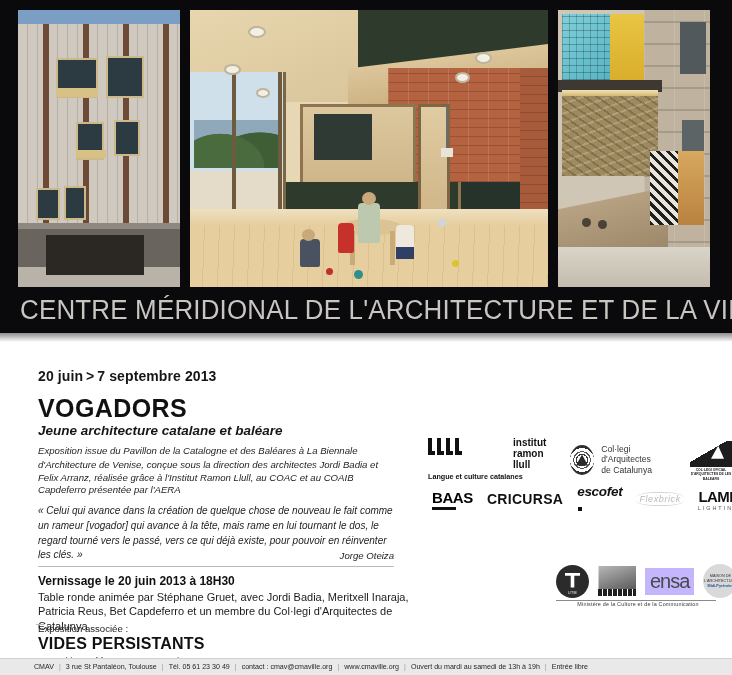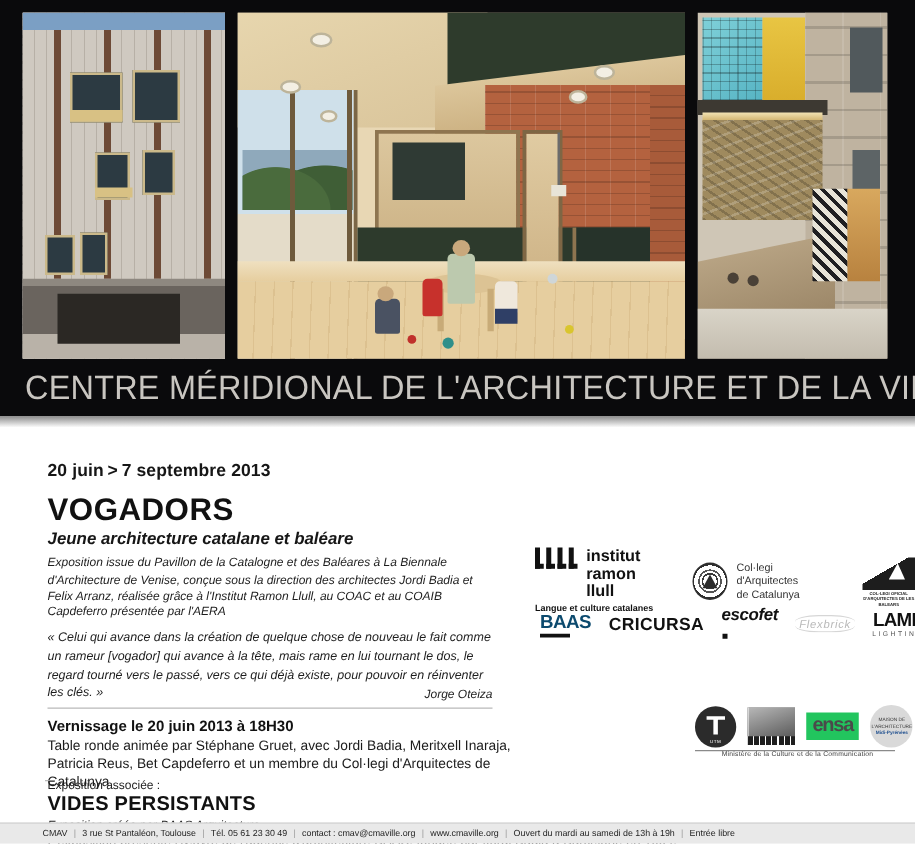--- a/index.html
+++ b/index.html
@@ -323,21 +323,21 @@
   .logos-row1 {
     position:absolute; left:428px; top:96px;
     display:flex; align-items:center; gap:24px;
   }
   .llull { display:flex; flex-direction:column; gap:2px; }
   .llull-top { display:flex; align-items:flex-start; gap:7px; }
   .llull-marks { display:flex; gap:2px; }
   .llull-L {
     width:7px; height:17px; border-left:4px solid #111; border-bottom:4px solid #111;
   }
-  .llull-txt { font-size:13px; font-weight:bold; color:#111; line-height:1.08; }
+  .llull-txt { font-size:10px; font-weight:bold; color:#111; line-height:1.08;margin-left:44px; }
   .llull-sub { font-size:7.2px; font-weight:bold; color:#111; }
 
   .coac { display:flex; align-items:center; gap:7px; }
   .coac-seal {
     width:30px; height:30px; border-radius:50%;
     background:
       radial-gradient(circle, #fff 0 26%, #3a3a3a 26% 32%, #fff 32% 40%, #555 40% 46%, #fff 46% 62%, #2f2f2f 62% 100%);
     position:relative;
   }
   .coac-seal:after {
@@ -363,21 +363,21 @@
   .coaib-txt {
     font-size:3.4px; color:#222; text-align:center; line-height:1.35; padding-top:1px;
     font-weight:bold;
   }
 
   .logos-row2 {
     position:absolute; left:432px; top:142px;
     display:flex; align-items:center; gap:14px;
   }
   .baas { display:flex; flex-direction:column; }
-  .baas-t { font-size:15px; font-weight:bold; color:#0c4a6e; letter-spacing:-.4px; }
+  .baas-t { font-size:15px; font-weight:bold; color:#000000; letter-spacing:-.4px; }
   .baas-u { width:24px; height:3px; background:#111; margin-top:1px; }
   .cricursa { font-size:14px; font-weight:bold; color:#111; letter-spacing:.3px; }
   .escofet { font-size:13.5px; font-weight:bold; font-style:italic; color:#111; letter-spacing:-.3px; }
   .escofet-dot { display:inline-block; width:4px; height:4px; background:#111; margin-left:1px; }
   .flexbrick {
     font-size:9px; color:#b9b9b9; font-style:italic; letter-spacing:.6px;
     border-top:1px solid #d6d6d6; border-bottom:1px solid #d6d6d6; padding:1px 3px;
     border-radius:40%;
   }
   .lamp { display:flex; flex-direction:column; align-items:center; }
@@ -406,22 +406,22 @@
       linear-gradient(90deg, rgba(255,255,255,.5) 0 1px, rgba(0,0,0,0) 1px 6px),
       linear-gradient(160deg,#b8b8b8,#4a4a4a),
       #6a6a6a;
     position:relative;
   }
   .l3-thumb:after {
     content:""; position:absolute; left:0; right:0; bottom:0; height:7px;
     background: repeating-linear-gradient(90deg,#1e1e1e 0 4px,#fff 4px 5px);
   }
   .ensa {
-    font-size:16px; font-weight:bold; color:#4a4a4a; letter-spacing:-1px;
-    background:#22c55e; padding:2px 5px;
+    font-size:20px; font-weight:normal; color:#4a4a4a; letter-spacing:-1px;
+    background:#c4b5fd; padding:2px 5px;
   }
   .maison {
     width:34px; height:34px; border-radius:50%; background:#d9d9d9;
     display:flex; flex-direction:column; align-items:center; justify-content:center;
   }
   .maison-t { font-size:3.8px; color:#333; text-align:center; line-height:1.25; }
   .maison-b { font-size:3.8px; color:#1f4f8f; font-weight:bold; }
 
   .min-rule {
     position:absolute; left:556px; top:258px; width:160px; height:1px; background:#8a8a8a;

